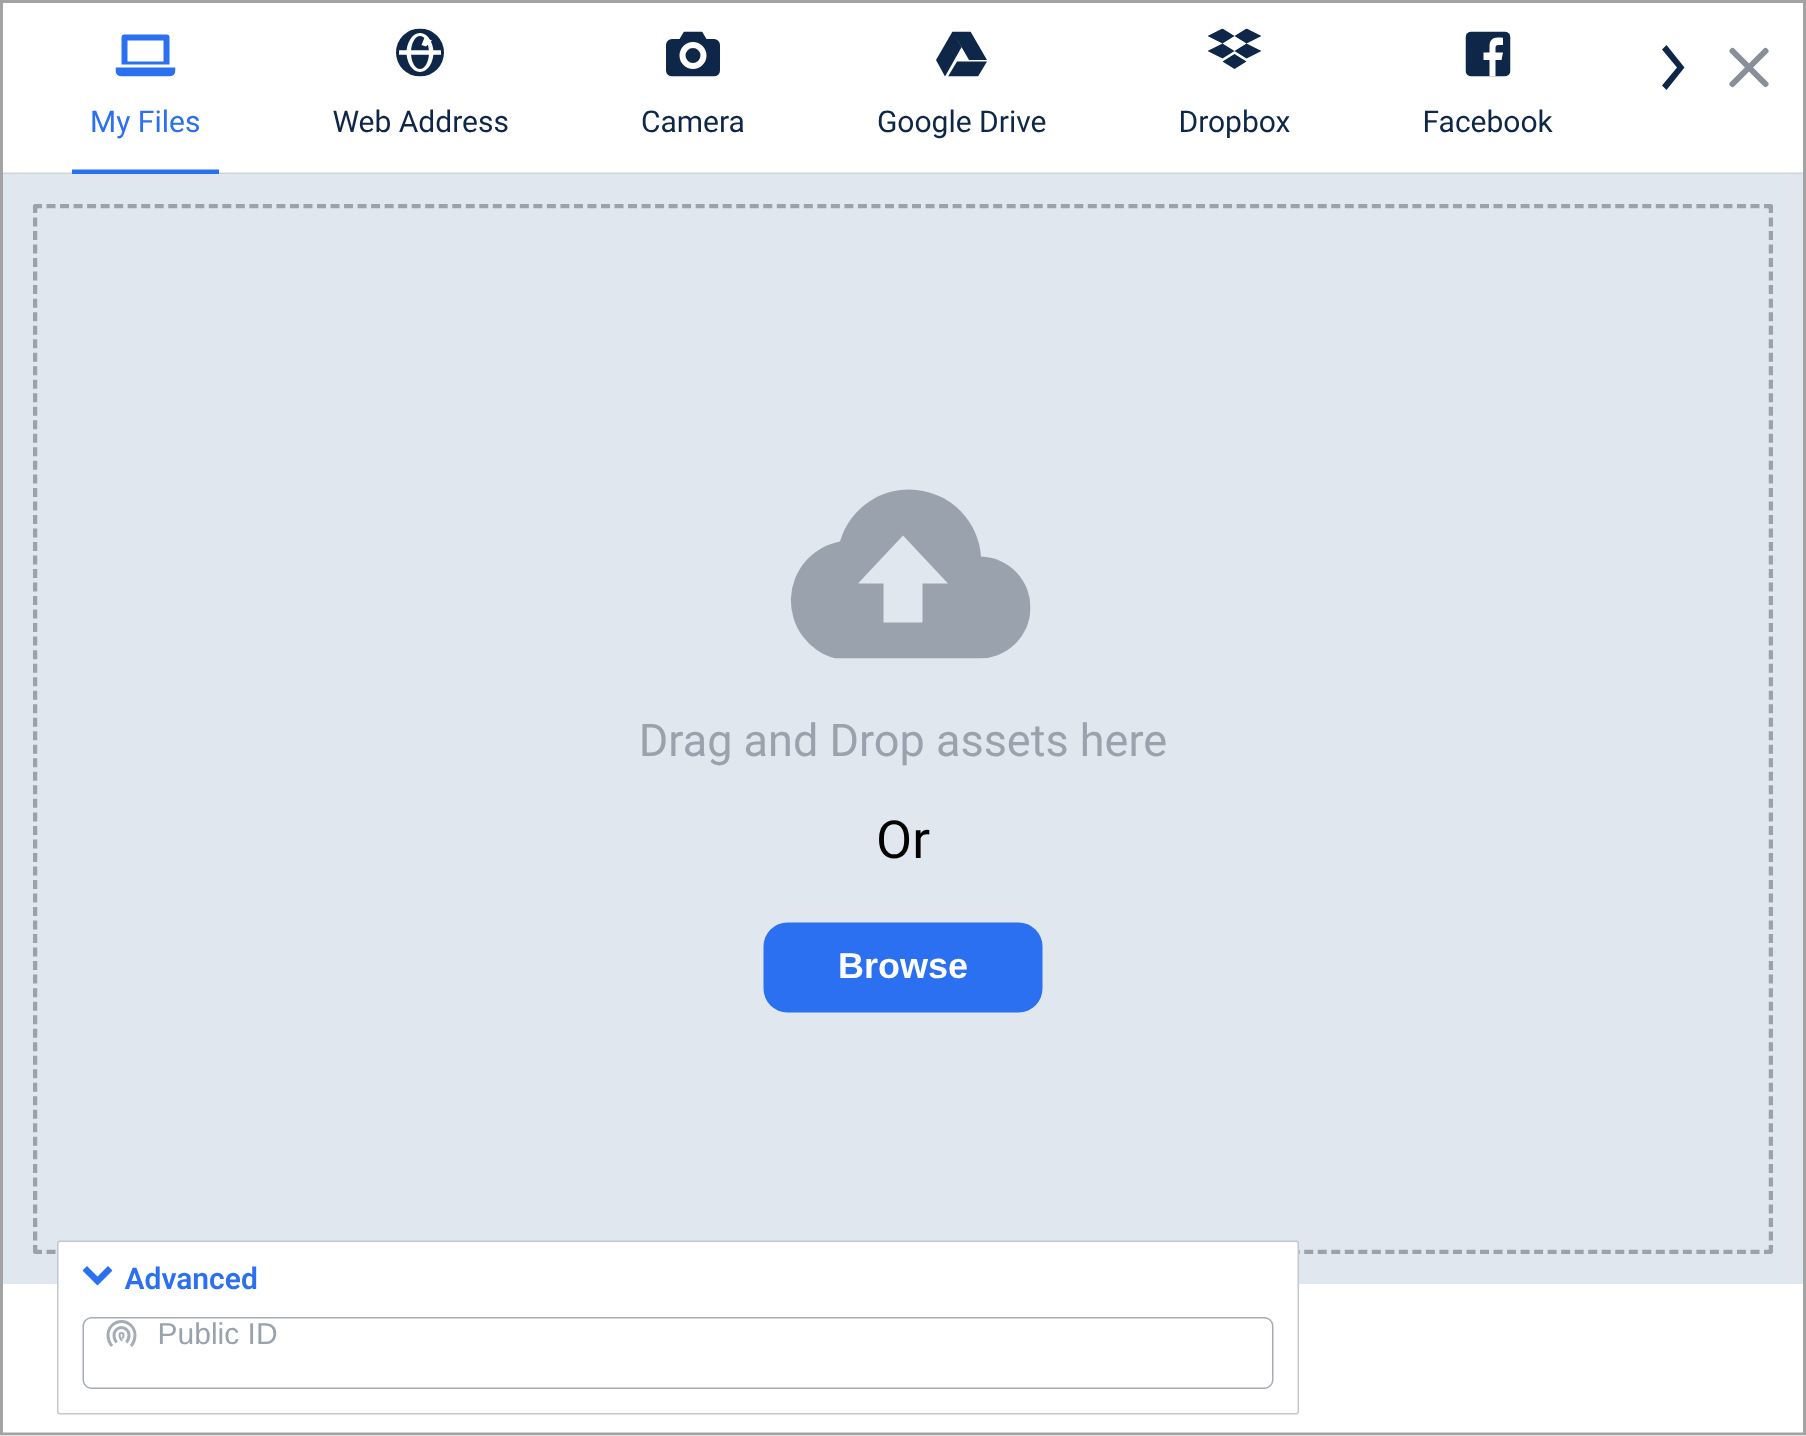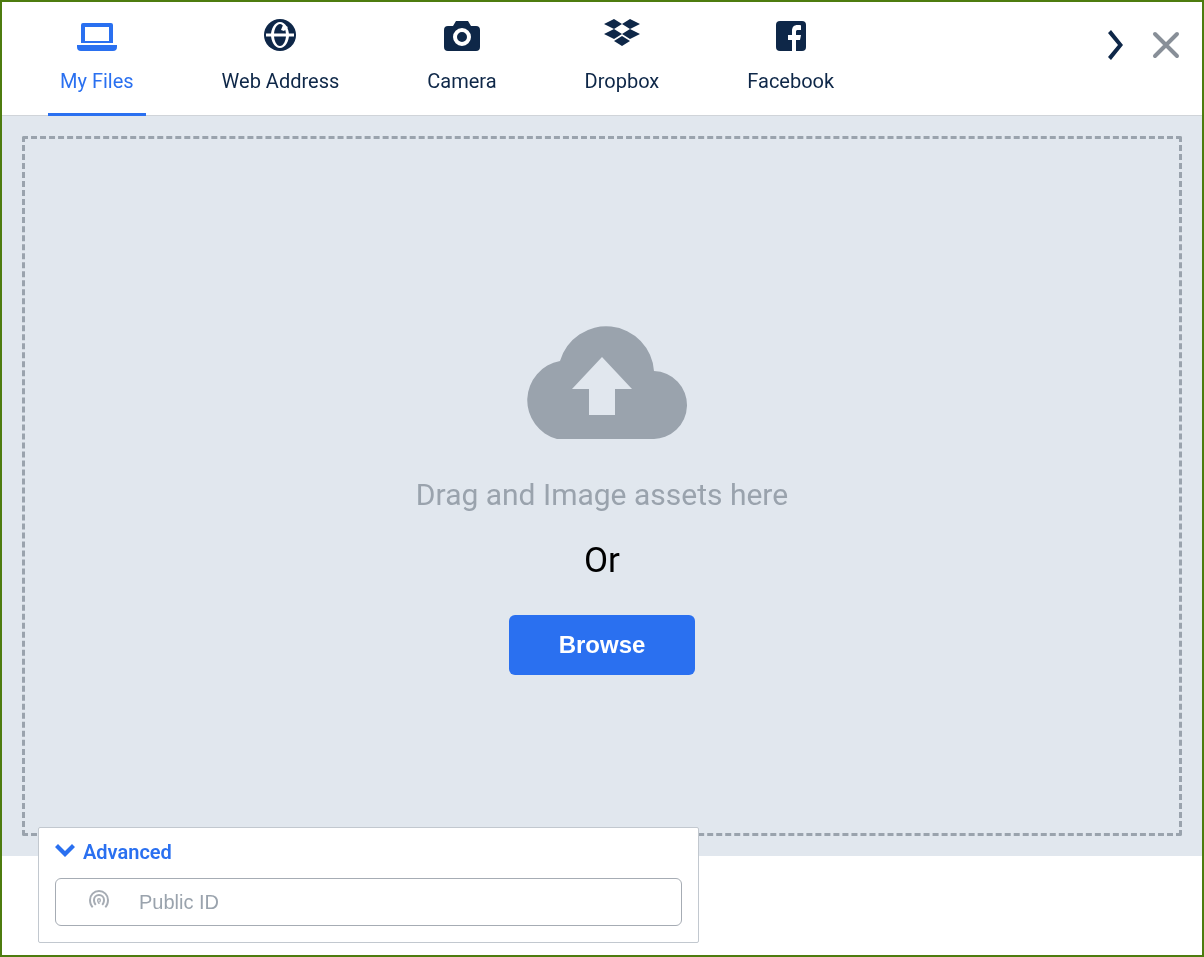--- a/index.html
+++ b/index.html
@@ -6,21 +6,21 @@
   html, body {
     width: 1204px;
     height: 957px;
     font-family: -apple-system, BlinkMacSystemFont, "Segoe UI", Roboto, "Helvetica Neue", Arial, sans-serif;
     background: #fff;
     color: #0a2540;
   }
   .window {
     width: 1204px;
     height: 957px;
-    border: 2px solid #4d7c0f;
+    border: 2px solid #a3a3a3;
     background: #fff;
     position: relative;
     overflow: hidden;
   }
 
   
   .tabbar {
     position: relative;
     height: 114px;
     border-bottom: 1px solid #d0d4d9;
@@ -112,31 +112,31 @@
     font-size: 35px;
     color: #000;
     margin-bottom: 34px;
   }
   .browse-btn {
     background: #2a70f0;
     color: #fff;
     font-size: 24px;
     font-weight: 600;
     border: none;
-    border-radius: 6px;
+    border-radius: 16px;
     padding: 16px 50px;
     cursor: pointer;
   }
 
   
   .advanced-panel {
     position: absolute;
     left: 36px;
     bottom: 12px;
-    width: 661px;
+    width: 828px;
     background: #fff;
     border: 1px solid #c2c8cf;
     border-radius: 2px;
     z-index: 5;
   }
   .adv-header {
     display: flex;
     align-items: center;
     gap: 8px;
     padding: 12px 16px 14px 16px;
@@ -149,26 +149,26 @@
     font-weight: 600;
   }
   .adv-body {
     padding: 0 16px 16px 16px;
     display: flex;
     flex-direction: column;
     gap: 14px;
   }
   .adv-field {
     display: flex;
-    align-items: center;
+    align-items: flex-start;
     border: 1px solid #a6acb4;
     border-radius: 6px;
     height: 48px;
-    padding: 0 32px;
-    gap: 29px;
+    padding: 0 14px;
+    gap: 13px;
     background: #fff;
   }
   .adv-field svg { fill: #a6acb4; flex: 0 0 auto; }
   .adv-field input {
     border: none;
     outline: none;
     font-size: 20px;
     width: 100%;
     color: #444;
     background: transparent;
@@ -206,20 +206,28 @@
     <div class="tab">
       <span class="icon">
         <svg width="36" height="30" viewBox="0 0 36 30">
             <path d="M12 0h12l3 5h5a4 4 0 0 1 4 4v17a4 4 0 0 1-4 4H4a4 4 0 0 1-4-4V9a4 4 0 0 1 4-4h5l3-5zm6 7a9 9 0 1 0 0 18 9 9 0 0 0 0-18zm0 4a5 5 0 1 1 0 10 5 5 0 0 1 0-10z"></path>
           </svg>
       </span>
       <span class="label">Camera</span>
     </div>
 
 
+    <div class="tab">
+      <span class="icon">
+        <svg width="34" height="30" viewBox="0 0 34 30">
+            <path d="M11 0h12l11 19H22L11 0zM0 19 11 0l6 10.5L6 30 0 19zm8 11 6-10h20l-6 10H8z"></path>
+          </svg>
+      </span>
+      <span class="label">Google Drive</span>
+    </div>
 
     <div class="tab">
       <span class="icon">
         <svg width="36" height="32" viewBox="0 0 36 32">
             <path d="M10 0l8 5-8 5-10-5 10-5zm16 0l10 5-10 5-8-5 8-5zM0 15l10-5 8 5-8 5-10-5zm26-5l10 5-10 5-8-5 8-5zM10 22l8-5 8 5-8 5-8-5z"></path>
           </svg>
       </span>
       <span class="label">Dropbox</span>
     </div>
 
@@ -252,21 +260,21 @@
   </div>
 
   <div class="stage">
     <div class="dropzone">
       <span class="cloud">
         <svg width="170" height="120" viewBox="0 0 170 120">
           <path fill="#9aa3ad" d="M137 52a48 48 0 0 0-94-10A40 40 0 0 0 40 120h95a34 34 0 0 0 2-68z"></path>
           <path fill="#e1e7ee" d="M85 38l30 32H98v26H72V70H55l30-32z"></path>
         </svg>
       </span>
-      <div class="drop-text">Drag and Image assets here</div>
+      <div class="drop-text">Drag and Drop assets here</div>
       <div class="or-text">Or</div>
       <button class="browse-btn">Browse</button>
     </div>
   </div>
 
   <div class="advanced-panel">
     <div class="adv-header">
       <span>
         <svg width="20" height="14" viewBox="0 0 20 14">
             <path d="M0 3l10 10L20 3 17 0 10 7 3 0 0 3z"></path>

